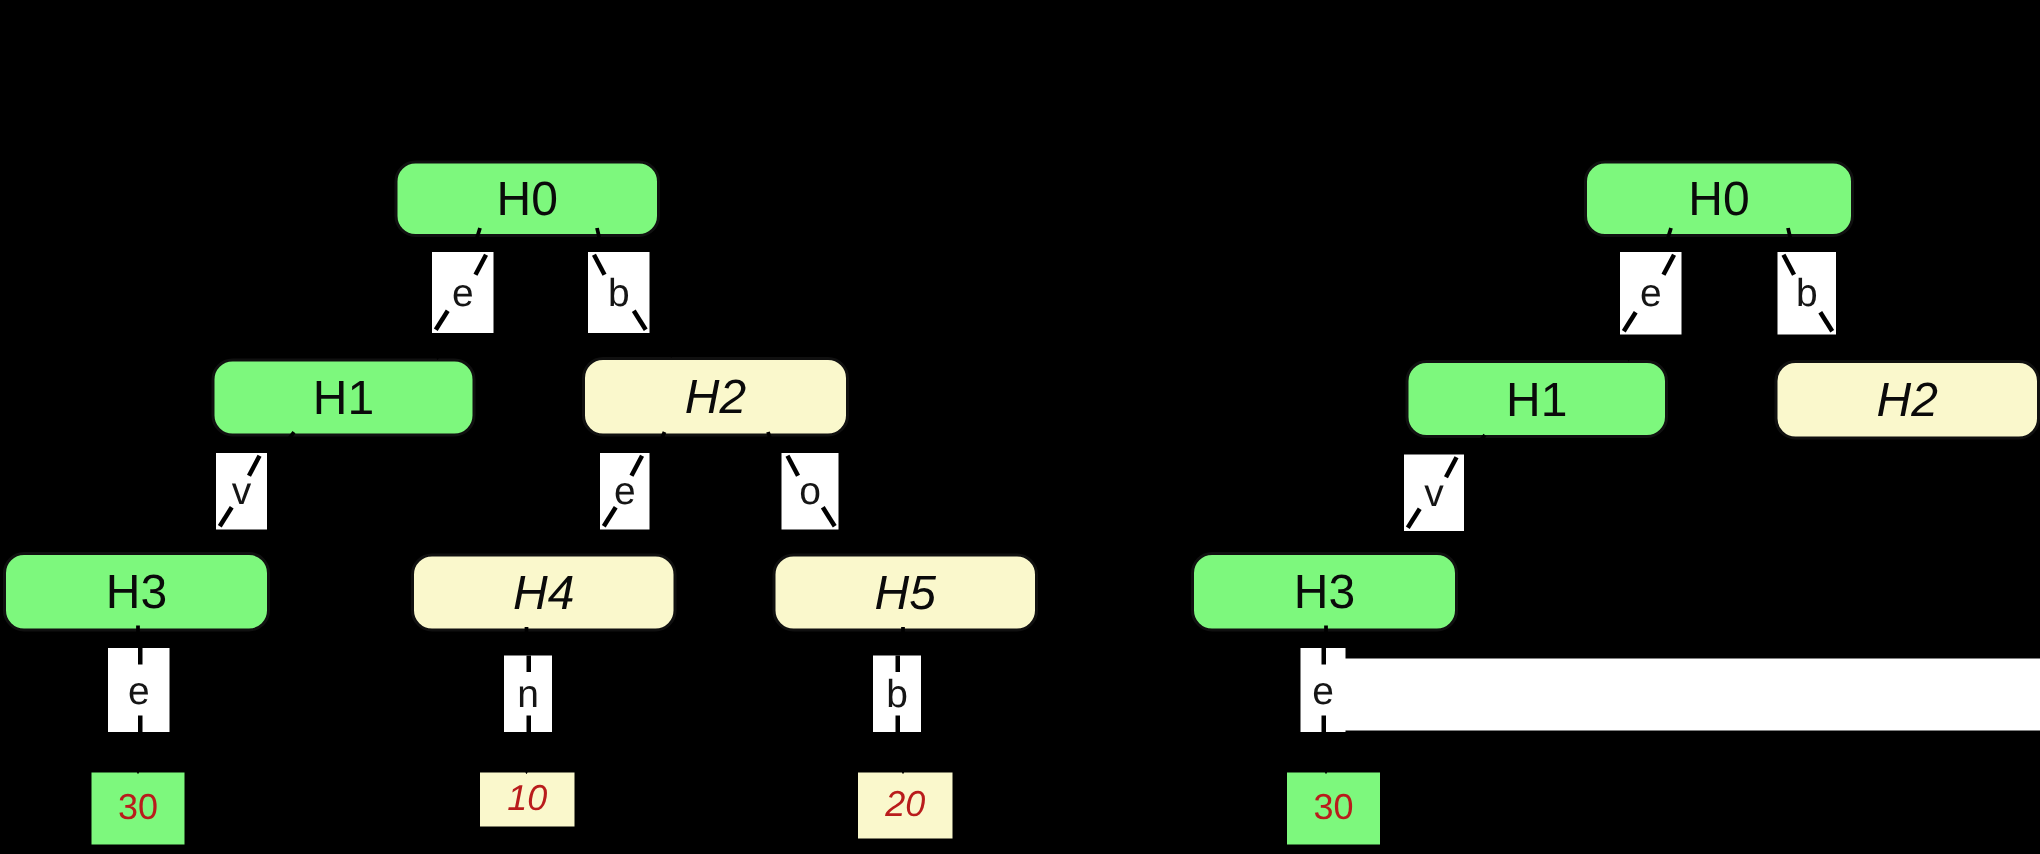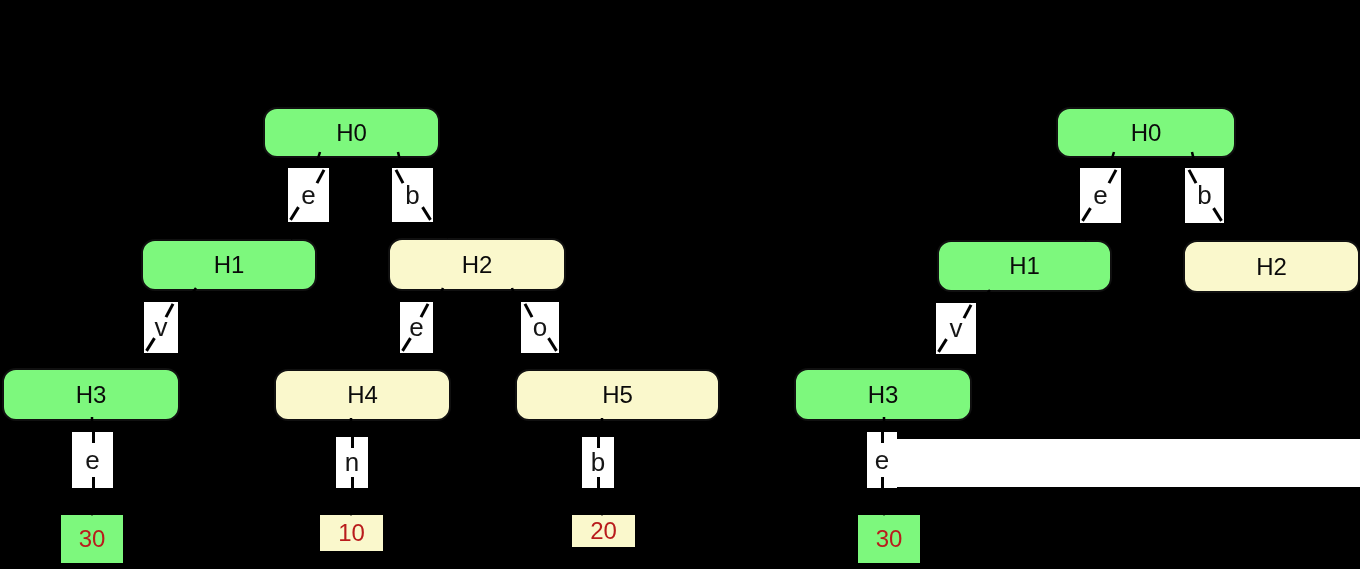--- a/index.html
+++ b/index.html
@@ -3,24 +3,24 @@
 <meta charset="utf-8">
 <style>
   html,body{margin:0;padding:0;background:#000;}
   #canvas{
     position:relative;width:1360px;height:569px;background:#000000;
     overflow:hidden;font-family:"Liberation Sans","DejaVu Sans",sans-serif;
   }
   .node{
     position:absolute;display:flex;align-items:center;justify-content:center;
     border:2.5px solid #101010;border-radius:14px;box-sizing:border-box;
-    font-size:24px;color:#0a0a0a;z-index:1;text-align:center;
+    font-size:32px;color:#0a0a0a;z-index:1;text-align:center;
   }
   .green{background:#7df87d;}
-  .yellow{background:#faf8cc;}
+  .yellow{background:#faf8cc;font-style:italic;}
   .leaf{
     position:absolute;display:flex;align-items:center;justify-content:center;
     font-size:24px;color:#b91c1c;z-index:1;box-sizing:border-box;
   }
   .edges{position:absolute;left:0;top:0;z-index:2;pointer-events:none;}
   .lbl{
     position:absolute;display:flex;align-items:center;justify-content:center;
     background:#ffffff;color:#151515;font-size:26px;z-index:3;box-sizing:border-box;
   }
   .strip{position:absolute;background:#ffffff;z-index:3;}
@@ -37,25 +37,25 @@
 <body>
 
 <div id="canvas">
 
   <div>
     <div class="node green" style="left:263px;top:107px;width:177px;height:51px;">H0</div>
     <div class="node green" style="left:141px;top:239px;width:176px;height:52px;">H1</div>
     <div class="node yellow" style="left:388px;top:238px;width:178px;height:53px;">H2</div>
     <div class="node green" style="left:2px;top:368px;width:178px;height:53px;">H3</div>
     <div class="node yellow" style="left:274px;top:369px;width:177px;height:52px;">H4</div>
-    <div class="node yellow" style="left:515px;top:369px;width:205px;height:52px;">H5</div>
+    <div class="node yellow" style="left:515px;top:369px;width:177px;height:52px;">H5</div>
 
     <div class="leaf green" style="left:61px;top:515px;width:62px;height:48px;">30</div>
     <div class="leaf yellow" style="left:320px;top:515px;width:63px;height:36px;">10</div>
-    <div class="leaf yellow" style="left:572px;top:515px;width:63px;height:32px;">20</div>
+    <div class="leaf yellow" style="left:572px;top:515px;width:63px;height:44px;">20</div>
 
     <div class="lbl tr-bl" style="left:288px;top:168px;width:41px;height:54px;">e</div>
     <div class="lbl tl-br" style="left:392px;top:168px;width:41px;height:54px;">b</div>
     <div class="lbl tr-bl" style="left:144px;top:302px;width:34px;height:51px;">v</div>
     <div class="lbl tr-bl" style="left:400px;top:302px;width:33px;height:51px;">e</div>
     <div class="lbl tl-br" style="left:521px;top:302px;width:38px;height:51px;">o</div>
     <div class="lbl v-stub" style="left:72px;top:432px;width:41px;height:56px;">e</div>
     <div class="lbl v-stub" style="left:336px;top:437px;width:32px;height:51px;">n</div>
     <div class="lbl v-stub" style="left:582px;top:437px;width:32px;height:51px;">b</div>
   </div>

